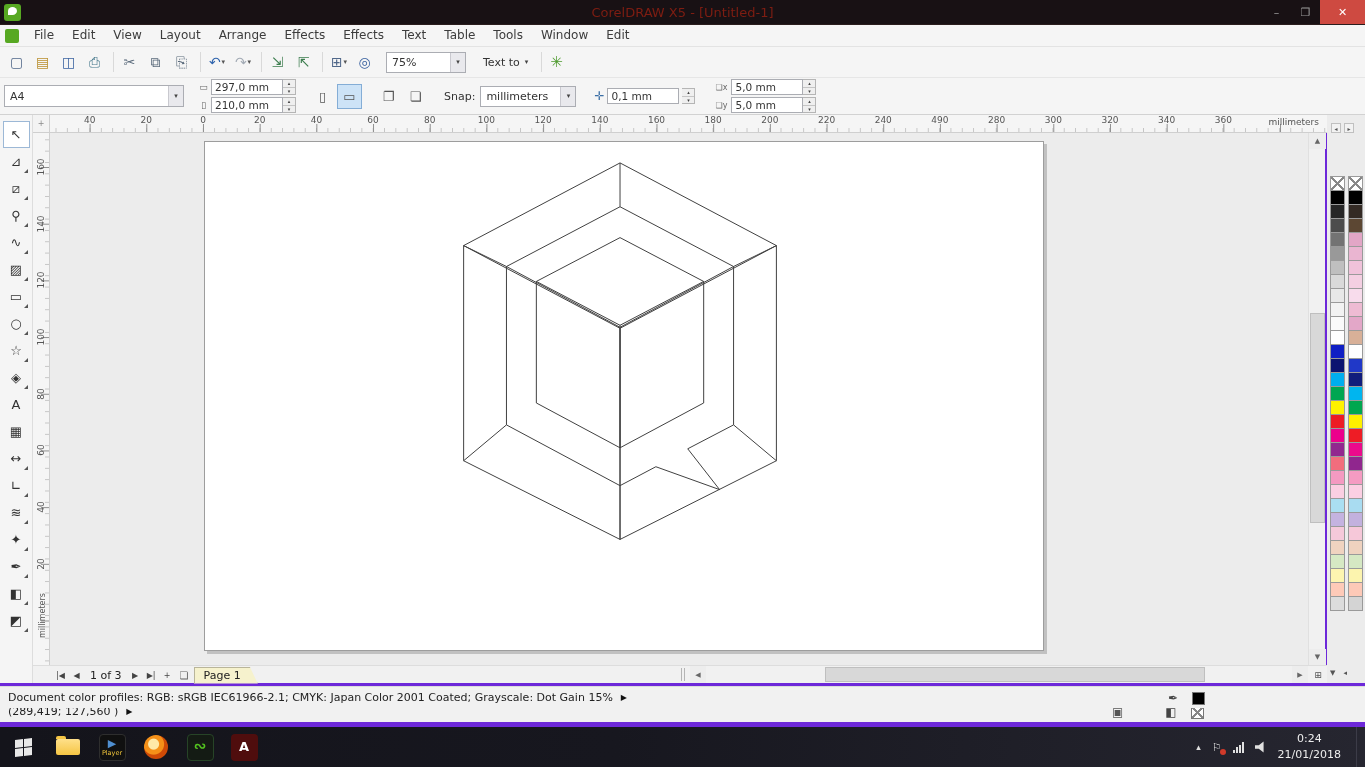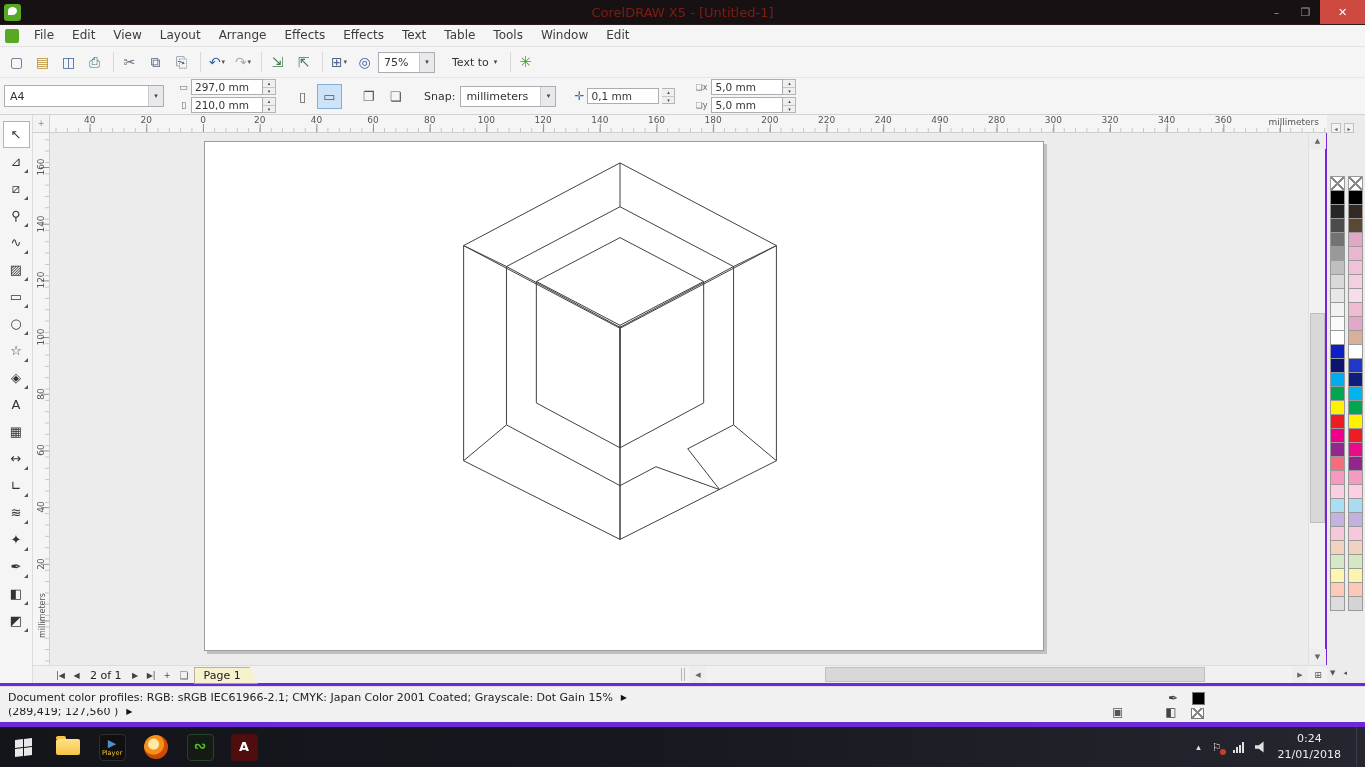--- a/index.html
+++ b/index.html
@@ -26,29 +26,29 @@
   .stdbar { position:absolute; top:47px; left:0; width:100%; height:31px; background:#f5f5f5; border-bottom:1px solid #e6e6e6; display:flex; align-items:center; padding-left:4px; }
   .tb-group { display:flex; align-items:center; }
   .tb-item { min-width:26px; height:24px; display:flex; align-items:center; justify-content:center; position:relative; padding:0 1px; }
   .tb-item[data-kind="sep"] { min-width:9px; }
   .tb-item[data-kind="sep"]::after { content:""; width:1px; height:20px; background:#d9d9d9; }
   .tb-glyph { font-size:14px; line-height:1; }
   .tb-dd { font-size:7px; color:#555; margin-left:1px; }
   .combo { height:21px; background:#fff; border:1px solid #abadb3; display:flex; align-items:center; font-size:11px; }
   .combo .cval { padding:0 5px; flex:1; white-space:nowrap; }
   .combo .carrow { width:15px; height:100%; background:#e9e9ed; border-left:1px solid #c9c9cf; display:flex; align-items:center; justify-content:center; font-size:7px; color:#444; flex:none; }
-  .zoom-combo { width:57px; }
+  .zoom-combo { width:80px; margin-left:8px; }
   .snap-btn { margin-left:12px; display:flex; align-items:center; font-size:11px; padding:0 5px; height:22px; }
   .snap-btn .carrow2 { font-size:7px; margin-left:5px; color:#444; }
   .stdbar .solo-sep { width:1px; height:20px; background:#d9d9d9; margin:0 8px; }
   .options-btn { font-size:15px; color:#4f9b2f; }
 
   
   .propbar { position:absolute; top:78px; left:0; width:100%; height:37px; background:#f5f5f5; border-bottom:1px solid #d2d2d2; display:flex; align-items:center; padding-left:4px; }
-  .paper-combo { width:160px; height:22px; }
+  .paper-combo { width:180px; height:22px; }
   .dims { margin-left:12px; display:flex; flex-direction:column; gap:2px; }
   .dim-row { display:flex; align-items:center; height:16px; }
   .dim-icon { font-size:9px; color:#666; width:15px; text-align:center; }
   .dim-input { width:72px; height:16px; border:1px solid #abadb3; background:#fff; font-size:10.5px; padding:0 3px; display:flex; align-items:center; white-space:nowrap; }
   .spin { display:flex; flex-direction:column; width:13px; height:16px; border:1px solid #b5b5b5; border-left:none; }
   .spin span { flex:1; display:flex; align-items:center; justify-content:center; font-size:5px; color:#444; background:#efefef; }
   .spin span + span { border-top:1px solid #c5c5c5; }
   .btn-pair { margin-left:14px; display:flex; gap:2px; }
   .o-btn { width:25px; height:25px; border:1px solid transparent; display:flex; align-items:center; justify-content:center; font-size:13px; color:#555; }
   .o-btn[data-active="true"] { background:#cde3f7; border-color:#84add6; }
@@ -609,21 +609,21 @@
     <div class="pal-bottom">
       <span class="pal-down" data-name="palette-scroll-down-icon">▼</span>
       <span class="pal-down" data-name="palette-flyout-icon">◂</span>
     </div>
   </div>
 
   <div class="bottombar" data-name="bottom-bar">
     <div class="nav-controls" data-name="page-navigation">
       <span class="nav-btn" data-name="first-page-button">|◀</span>
       <span class="nav-btn" data-name="previous-page-button">◀</span>
-      <span class="page-count" data-name="page-counter">2 of 1</span>
+      <span class="page-count" data-name="page-counter">1 of 3</span>
       <span class="nav-btn" data-name="next-page-button">▶</span>
       <span class="nav-btn" data-name="last-page-button">▶|</span>
       <span class="nav-btn" data-name="add-page-button">+</span>
       <span class="tab-icon" data-name="page-tab-icon">❏</span>
       <span class="page-tab" data-name="page-tab">Page 1</span>
     </div>
     <span class="splitter" data-name="pane-splitter-handle"></span>
     <div class="hs-btn hs-left" data-name="scroll-left-arrow">◀</div>
     <div class="hs-track" data-name="horizontal-scrollbar">
       <div class="hs-thumb" data-name="horizontal-scrollbar-thumb"></div>

